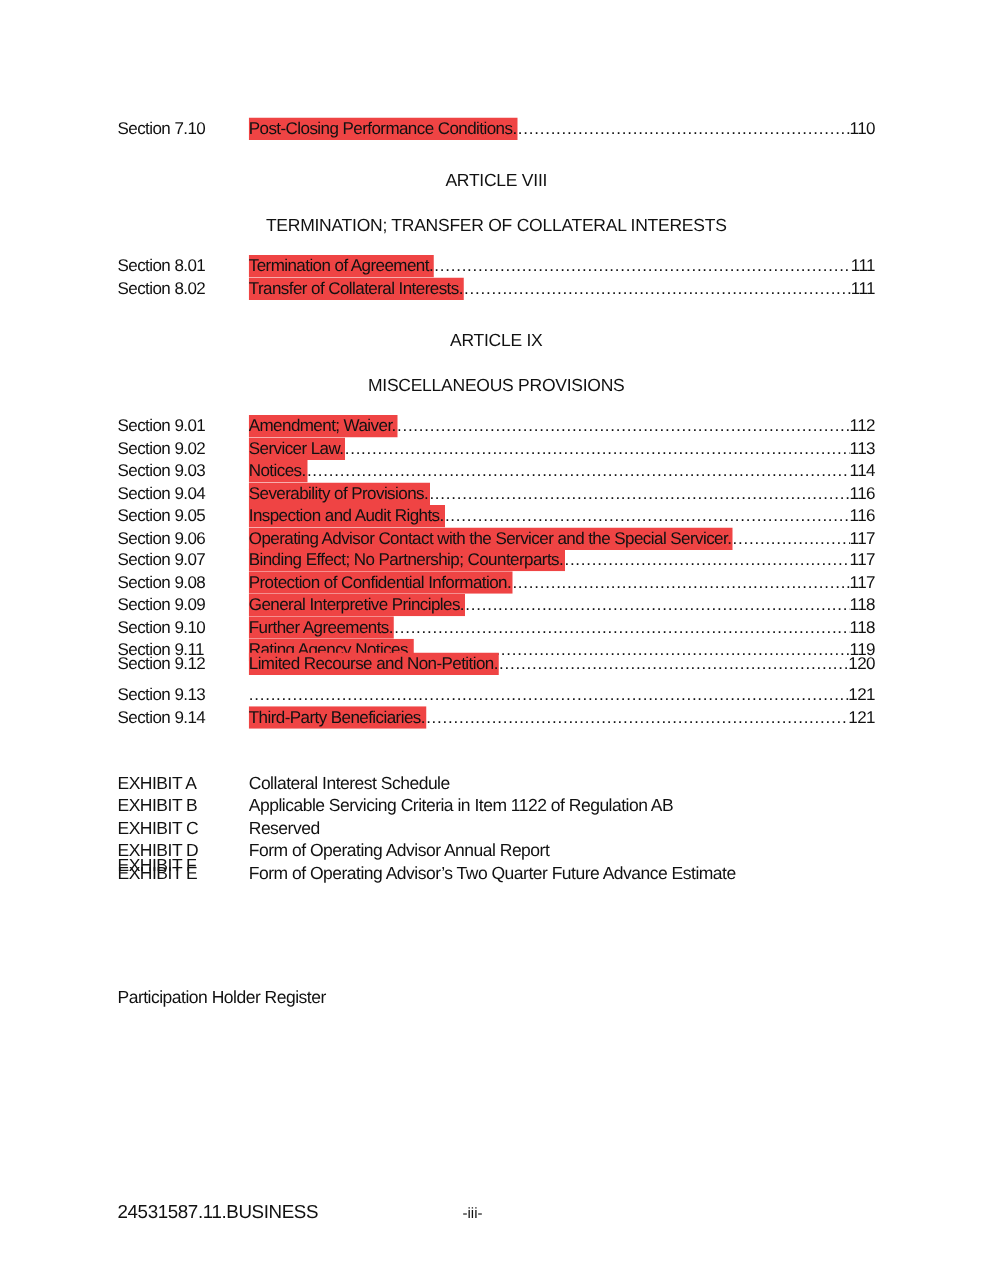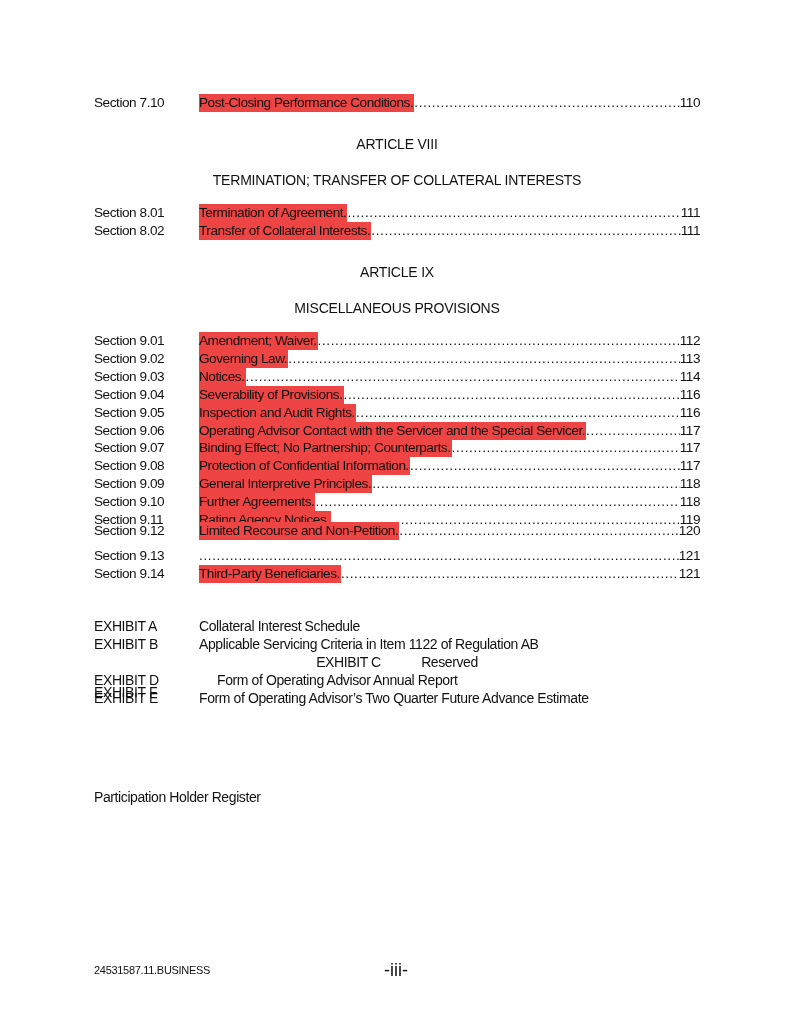--- a/index.html
+++ b/index.html
@@ -80,31 +80,31 @@
       letter-spacing: -0.4px;
     }
     .exh-label {
       width: 105px;
       flex: 0 0 105px;
     }
     .footer-id {
       position: absolute;
       left: 94px;
       top: 963px;
-      font-size: 11px;
+      font-size: 15px;
       letter-spacing: -0.3px;
       line-height: 14px;
     }
     .footer-page {
       position: absolute;
       left: 370px;
       width: 52px;
-      text-align: center;
+      text-align: left;
       top: 962px;
-      font-size: 18px;
+      font-size: 12px;
       letter-spacing: 0px;
       line-height: 16px;
     }
   </style>
 </head>
 <body>
 
 <div class="page">
 
   <div class="toc-row" style="top:94px">
@@ -144,21 +144,21 @@
         <span class="sec-num">Section 9.01</span>
         <span class="sec-title-wrap">
           <span class="sec-title">Amendment; Waiver.</span>
           <span class="leader"></span>
         </span>
         <span class="sec-page">112</span>
       </div>
       <div class="toc-row" style="top: 349.9px; justify-content: center;">
         <span class="sec-num">Section 9.02</span>
         <span class="sec-title-wrap">
-          <span class="sec-title">Governing Law.</span>
+          <span class="sec-title">Servicer Law.</span>
           <span class="leader"></span>
         </span>
         <span class="sec-page">113</span>
       </div>
       <div class="toc-row" style="top: 367.8px;">
         <span class="sec-num">Section 9.03</span>
         <span class="sec-title-wrap">
           <span class="sec-title">Notices.</span>
           <span class="leader"></span>
         </span>
@@ -255,25 +255,25 @@
 
   <div id="exhibit-list">
       <div class="exhibit-row" style="top: 617px;">
         <span class="exh-label">EXHIBIT A</span>
         <span class="exh-title">Collateral Interest Schedule</span>
       </div>
       <div class="exhibit-row" style="top: 634.9px;">
         <span class="exh-label">EXHIBIT B</span>
         <span class="exh-title">Applicable Servicing Criteria in Item 1122 of Regulation AB</span>
       </div>
-      <div class="exhibit-row" style="top: 652.8px; justify-content: center;">
+      <div class="exhibit-row" style="top: 652.8px;">
         <span class="exh-label">EXHIBIT C</span>
         <span class="exh-title">Reserved</span>
       </div>
-      <div class="exhibit-row" style="top: 670.7px; gap: 18px;">
+      <div class="exhibit-row" style="top: 670.7px;">
         <span class="exh-label">EXHIBIT D</span>
         <span class="exh-title">Form of Operating Advisor Annual Report</span>
       </div>
       <div class="exhibit-row" style="top: 688.6px;">
         <span class="exh-label">EXHIBIT E</span>
         <span class="exh-title">Form of Operating Advisor’s Two Quarter Future Advance Estimate</span>
       </div>
       <div class="exhibit-row" style="top: 683px; flex-direction: column;">
         <span class="exh-label">EXHIBIT F</span>
         <span class="exh-title">Participation Holder Register</span>

